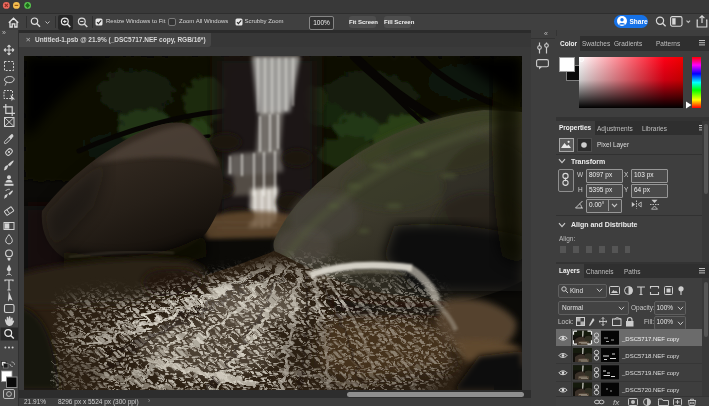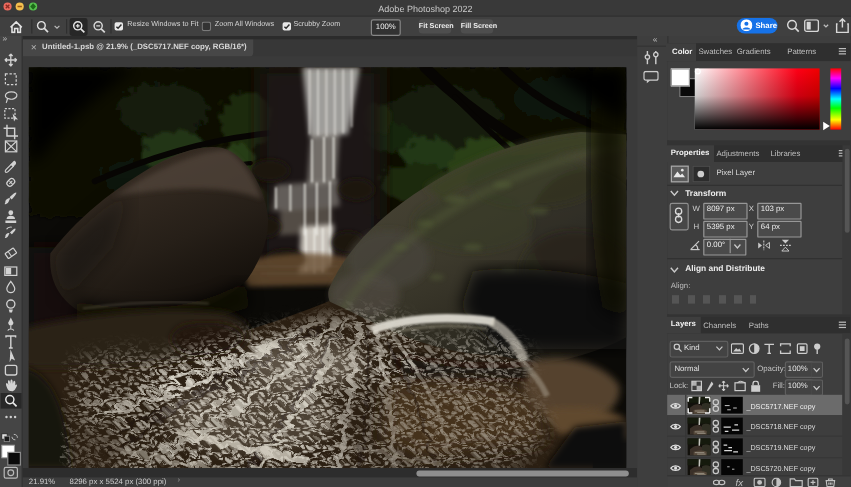--- a/index.html
+++ b/index.html
@@ -14,21 +14,20 @@
 
   <div class="abs" style="left:0;top:0;width:709px;height:13px;background:#393939;border-bottom:1px solid #2e2e2e;"></div>
   <svg class="abs" style="left:0;top:0;" width="60" height="13" viewBox="0 0 60 13">
     <circle cx="6.3" cy="5.4" r="3.4" fill="#ec6a5e"></circle>
     <path d="M4.8 3.9 L7.8 6.9 M7.8 3.9 L4.8 6.9" stroke="#8c2b22" stroke-width="1.1"></path>
     <circle cx="16.4" cy="5.4" r="3.4" fill="#f4bf4f"></circle>
     <path d="M14.6 5.4 L18.2 5.4" stroke="#985712" stroke-width="1.2"></path>
     <circle cx="27.6" cy="5.4" r="3.4" fill="#57c24e"></circle>
     <path d="M27.6 2.7 L30 5.4 L27.6 8.1 L25.2 5.4 Z" fill="#1d6b18"></path>
   </svg>
-  <div class="abs txt" style="left:0;top:2.5px;width:709px;text-align:center;font-size:7.5px;color:#c9c9c9;">Adobe Photoshop 2022</div>
 
   <div class="abs" style="left:0;top:14px;width:709px;height:16px;background:#404040;"></div>
   <div id="optbar">
 
     <svg class="abs" style="left:8px;top:16.5px;" width="11" height="11" viewBox="0 0 11 11">
       <path d="M0.8 5.8 L5.5 1.2 L10.2 5.8 M2 4.8 V10 H4.2 V6.8 H6.8 V10 H9 V4.8" stroke="#e2e2e2" stroke-width="1.3" fill="none"></path>
     </svg>
     <div class="abs" style="left:26px;top:16px;width:1px;height:12px;background:#2f2f2f;"></div>
 
     <svg class="abs" style="left:30px;top:16.5px;" width="22" height="11" viewBox="0 0 22 11">

